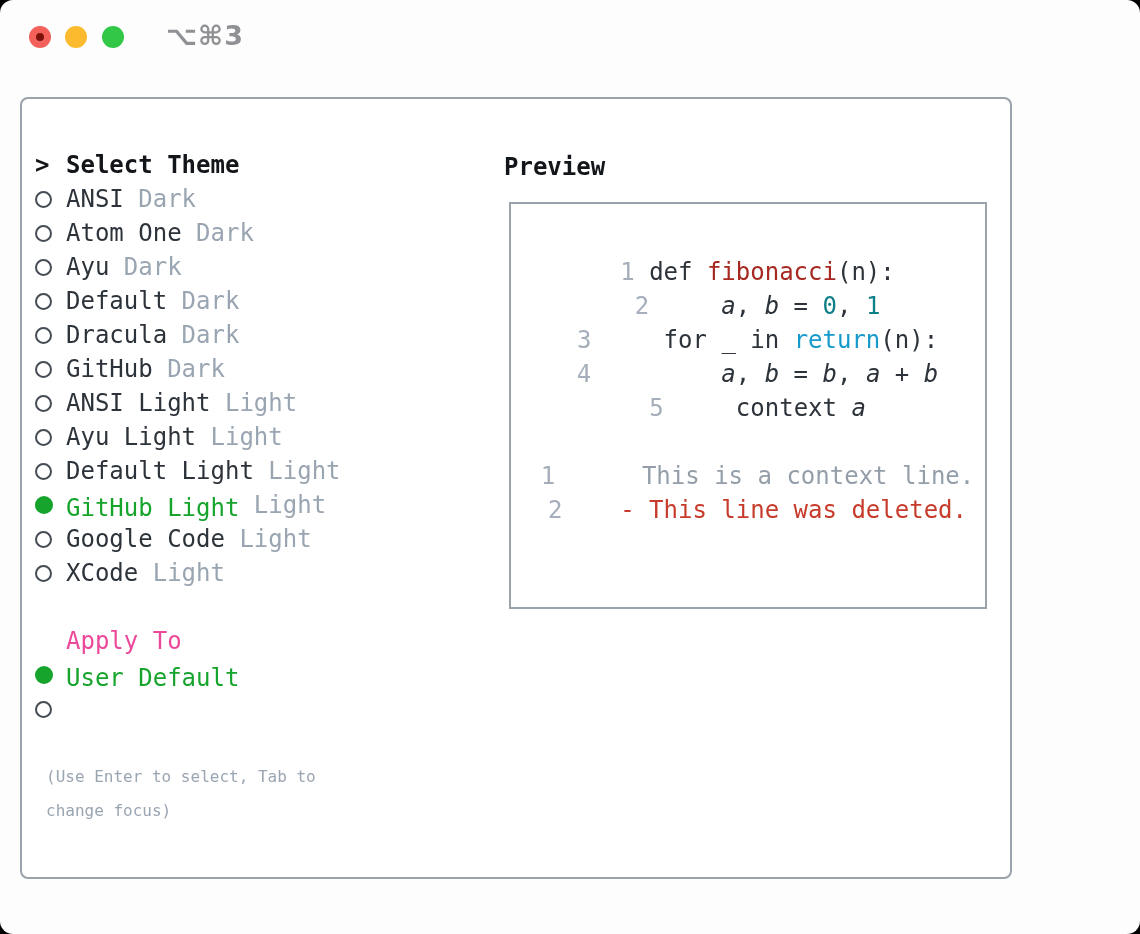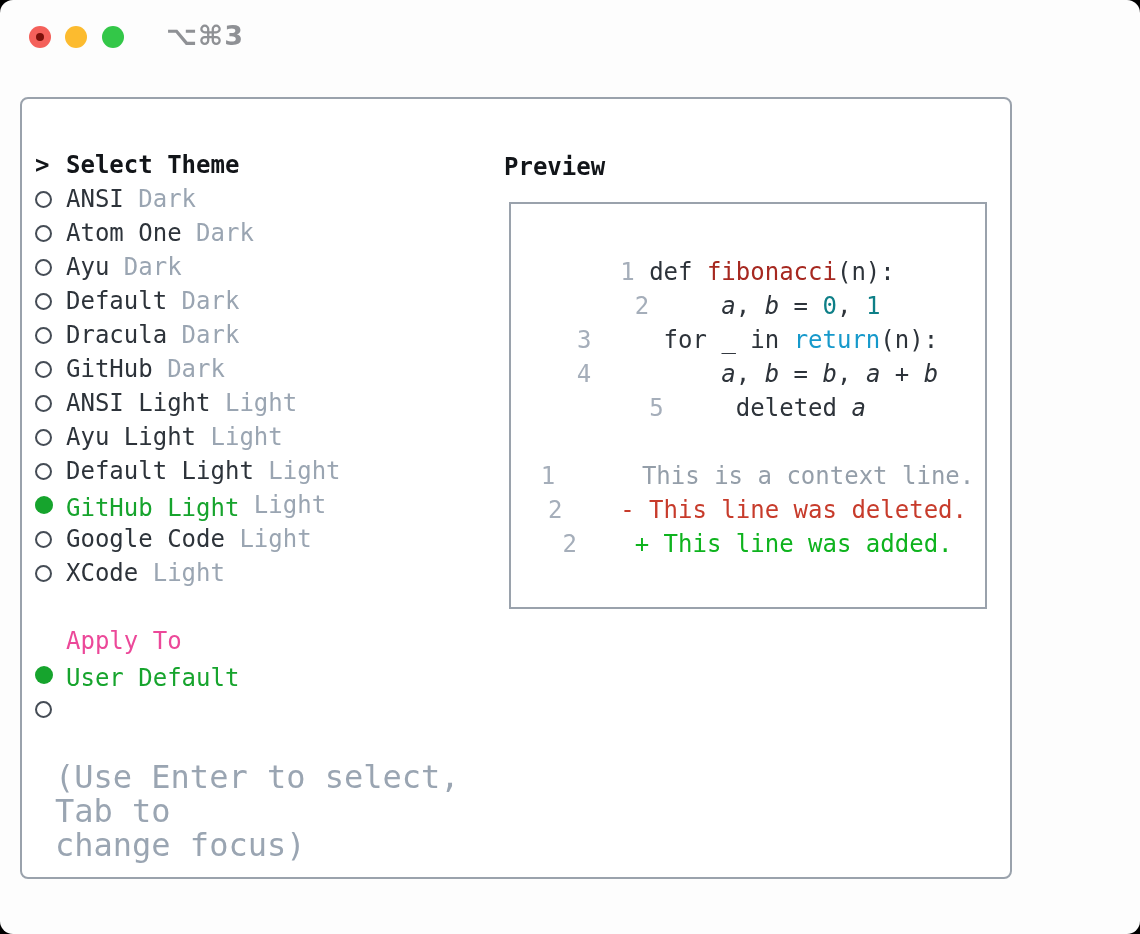--- a/index.html
+++ b/index.html
@@ -38,21 +38,21 @@
   .row{display:flex;align-items:center;height:34px;font-size:24px;color:var(--text,#2d333a);}
   .marker{width:31px;display:flex;align-items:center;flex:none;}
   .ring{width:13px;height:13px;border:2.5px solid #454c55;border-radius:50%;box-sizing:content-box;}
   .dot{width:18px;height:18px;background:var(--green,#16a42d);border-radius:50%;}
   .prompt{font-weight:bold;color:var(--heading,#121519);}
   .row.header .label{font-weight:bold;color:var(--heading,#121519);}
   .row.subheader .label{color:#ec4899;}
   .variant{color:var(--muted,#9aa5b2);margin-left:0.602em;}
   .sel .label{color:var(--green,#16a42d);margin-top:6px;}
   .spacer{height:34px;}
-  .hint{color:var(--muted,#9aa5b2);font-size:32px;line-height:34px;margin-left:20px;}
+  .hint{color:var(--muted,#9aa5b2);font-size:16px;line-height:34px;margin-left:11px;}
   
   .preview-title{
     position:absolute;left:482px;top:51px;height:34px;line-height:34px;
     font-size:24px;font-weight:bold;color:var(--heading,#121519);
   }
   .preview-box{
     position:absolute;left:487px;top:103px;width:478px;height:407px;
     box-sizing:border-box;background:#fff;
     border:2px solid var(--border,#9aa2ac);
   }
@@ -203,22 +203,21 @@
     </div>
 
     <div class="preview-title">Preview</div>
 
     <div class="preview-box">
       <div class="code" id="code">
           <div class="cline"><span class="tk-ln">1 </span><span class="tk-pl">def </span><span class="tk-fn">fibonacci</span><span class="tk-pl">(n):</span></div>
           <div class="cline"><span class="tk-ln">2 </span><span class="tk-pl">    </span><span class="tk-va">a</span><span class="tk-pl">, </span><span class="tk-va">b</span><span class="tk-pl"> = </span><span class="tk-nu">0</span><span class="tk-pl">, </span><span class="tk-nu">1</span></div>
           <div class="cline"><span class="tk-ln">3 </span><span class="tk-pl">    for _ in </span><span class="tk-bl">return</span><span class="tk-pl">(n):</span></div>
           <div class="cline"><span class="tk-ln">4 </span><span class="tk-pl">        </span><span class="tk-va">a</span><span class="tk-pl">, </span><span class="tk-va">b</span><span class="tk-pl"> = </span><span class="tk-va">b</span><span class="tk-pl">, </span><span class="tk-va">a</span><span class="tk-pl"> + </span><span class="tk-va">b</span></div>
-          <div class="cline"><span class="tk-ln">5 </span><span class="tk-pl">    deleted </span><span class="tk-va">a</span></div>
+          <div class="cline"><span class="tk-ln">5 </span><span class="tk-pl">    context </span><span class="tk-va">a</span></div>
           <div class="cline"></div>
           <div class="cline"><span class="tk-ln">1 </span><span class="tk-ct">     This is a context line.</span></div>
           <div class="cline"><span class="tk-ln">2 </span><span class="tk-de">   - This line was deleted.</span></div>
-          <div class="cline"><span class="tk-ln">2 </span><span class="tk-ad">   + This line was added.</span></div>
         </div>
     </div>
 
   </div>
 </div>
 
 </body></html>

